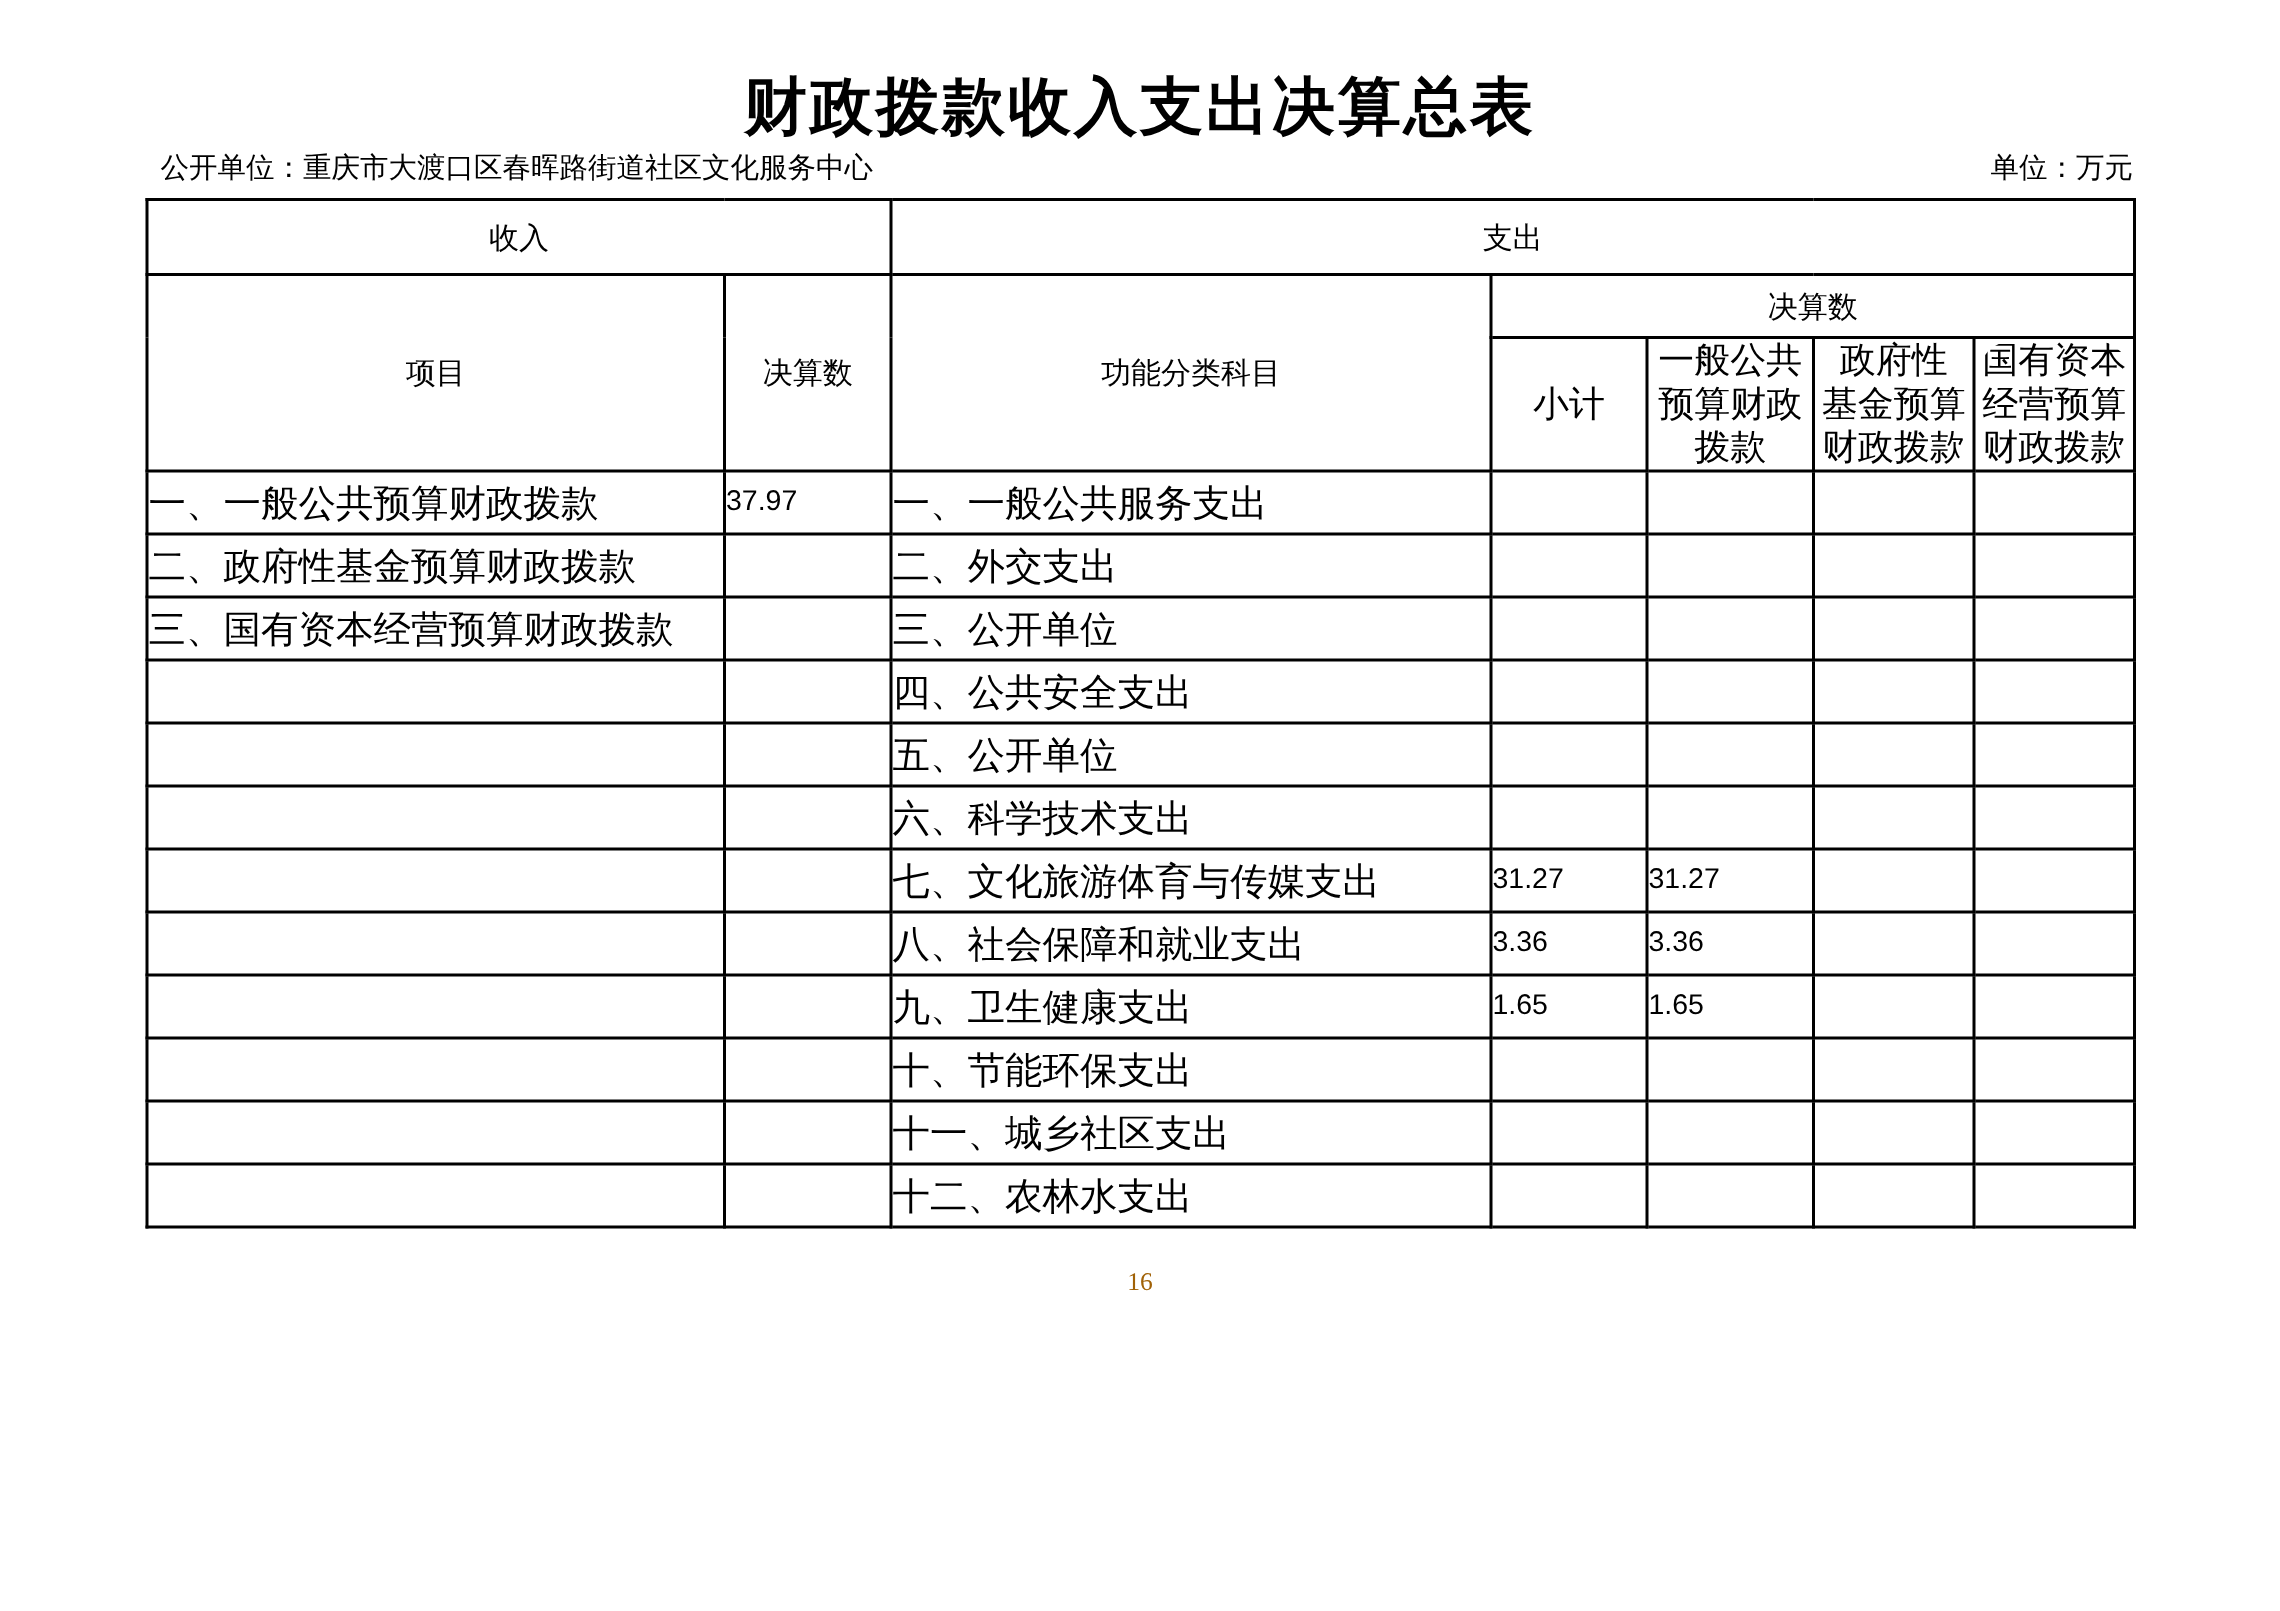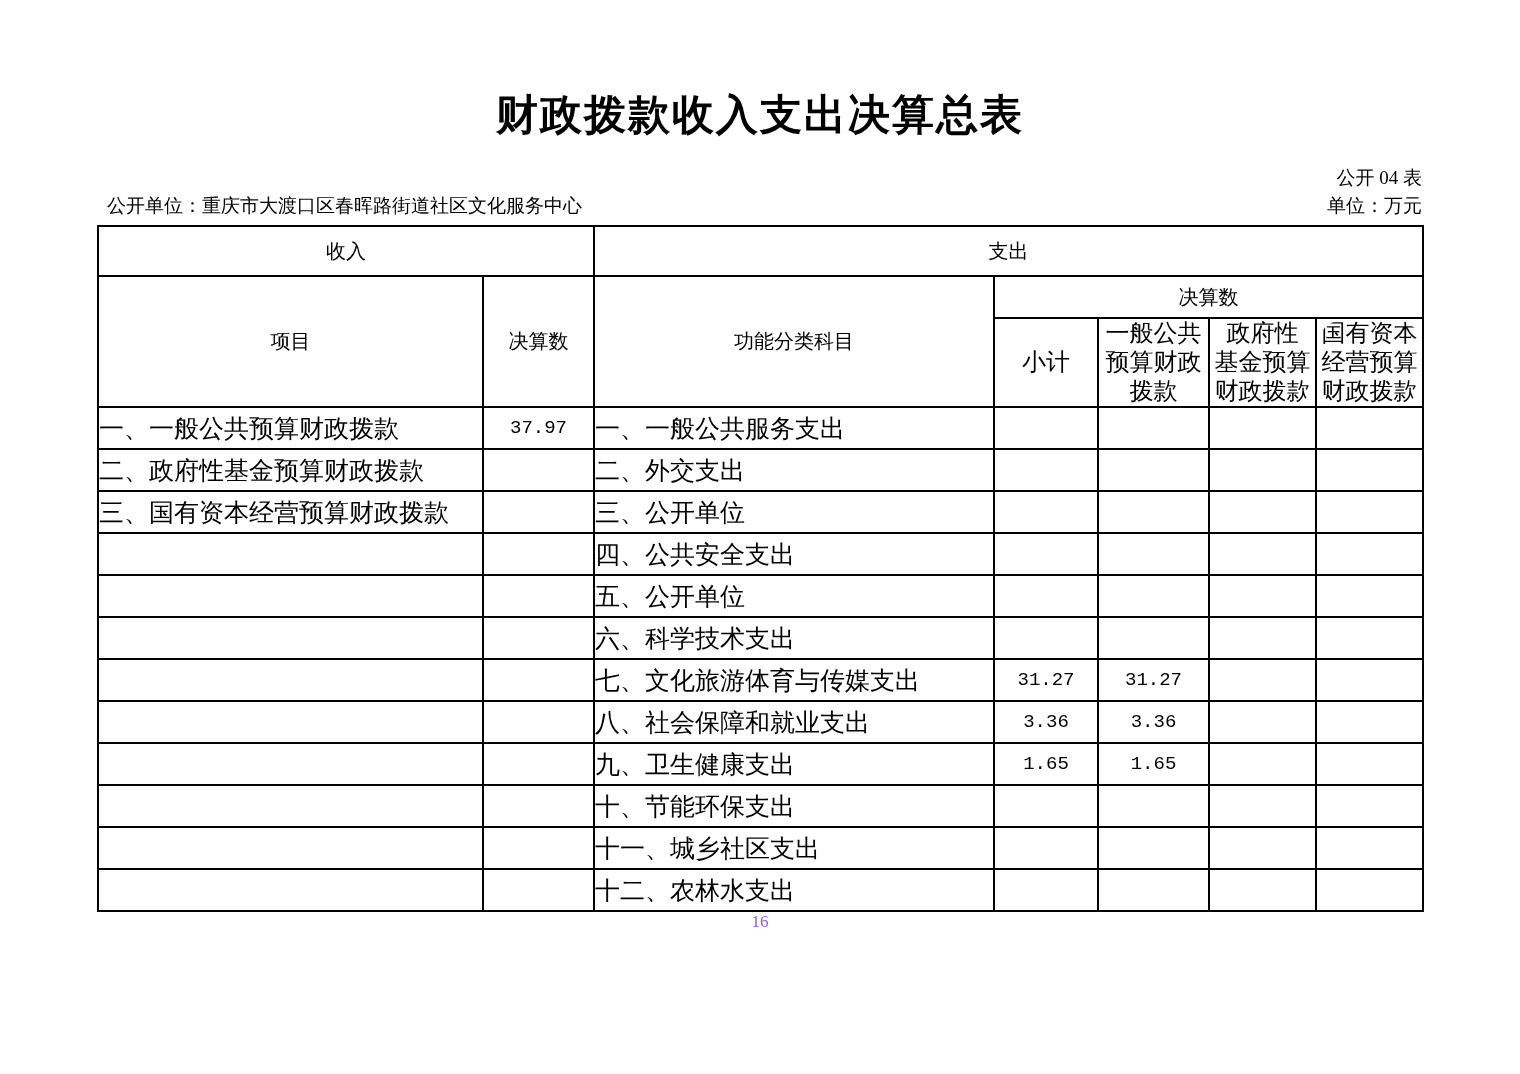--- a/index.html
+++ b/index.html
@@ -9,23 +9,23 @@
   }
   .page {
     position: relative;
     width: 1520px;
     height: 1074px;
     background: #ffffff;
     color: #000000;
     overflow: hidden;
   }
   .doc-title {
-    padding-top: 94px;
+    padding-top: 48px;
     text-align: center;
-    font-family: Liberation Mono, monospace;
+    font-family: Liberation Serif, serif;
     font-weight: bold;
     font-size: 42px;
     line-height: 48px;
     letter-spacing: 2px;
   }
   .meta {
     width: 1325px;
     margin-left: 97px;
     font-family: "Liberation Serif", "DejaVu Serif", serif;
   }
@@ -77,42 +77,42 @@
   th.pre { white-space: pre-line; }
   tr.body-row { height: 42px; }
   td.cell-item {
     font-family: "Liberation Serif", "DejaVu Serif", serif;
     font-size: 25px;
     text-align: left;
     padding-left: 10px;
     vertical-align: middle;
   }
   td.cell-num {
-    font-family: Liberation Mono, monospace;
+    font-family: Liberation Sans, sans-serif;
     font-size: 19px;
-    text-align: center;
+    text-align: left;
     padding-right: 7px;
     vertical-align: middle;
   }
   .page-num {
+    margin-top: 26px;
     text-align: center;
     font-family: "Liberation Serif", "DejaVu Serif", serif;
     font-size: 17px;
     line-height: 20px;
-    color: #8b5cf6;
+    color: #a16207;
   }
 </style>
 </head>
 <body>
 
 <div class="page">
 
   <div class="doc-title">财政拨款收入支出决算总表</div>
 
-  <div class="meta meta-right">公开 04 表</div>
 
   <div class="meta meta-row">
     <span class="left">公开单位：重庆市大渡口区春晖路街道社区文化服务中心</span>
     <span class="right">单位：万元</span>
   </div>
 
   <table class="budget-table">
     <colgroup>
       <col style="width:385px">
       <col style="width:111px">

